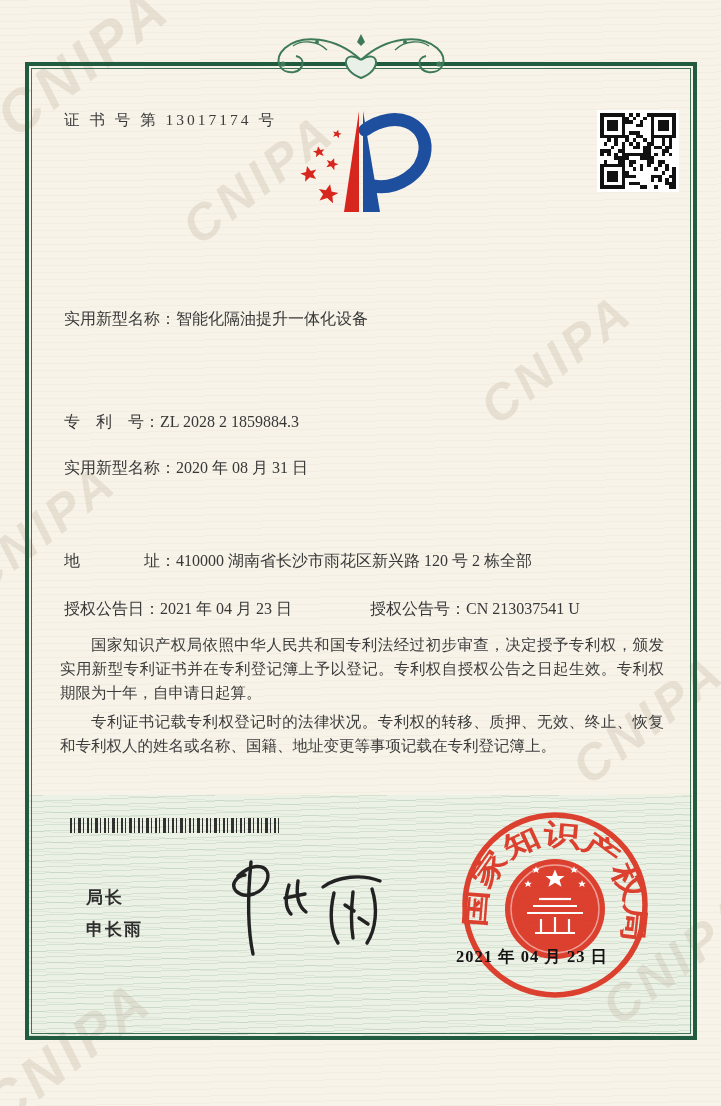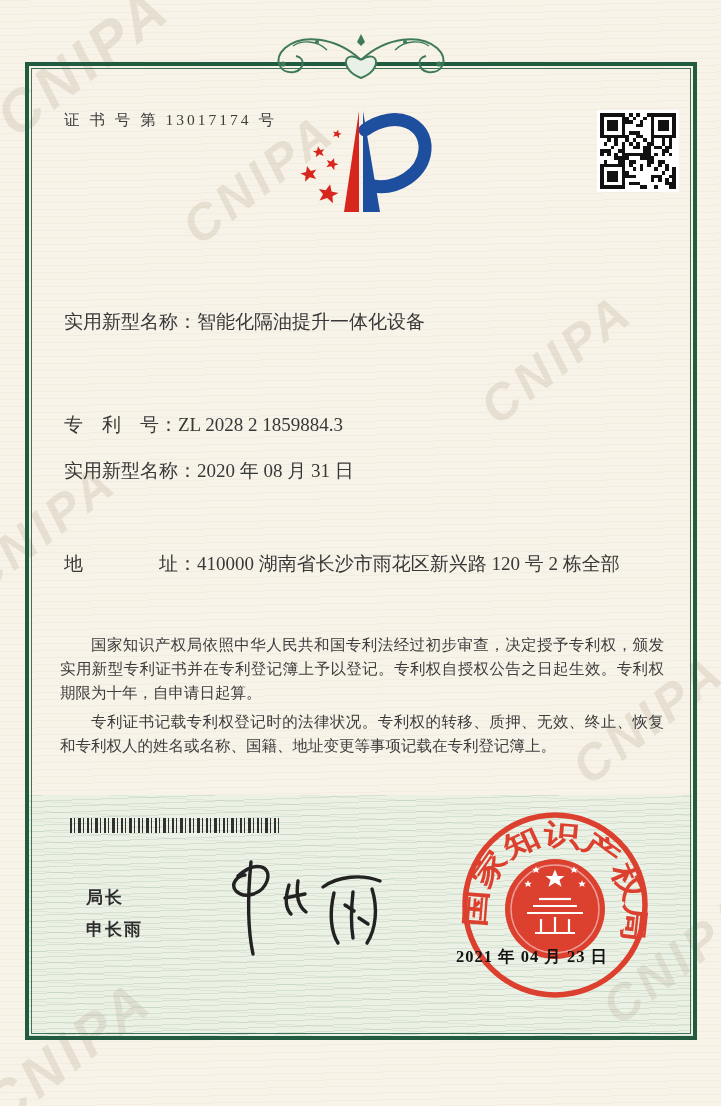--- a/index.html
+++ b/index.html
@@ -36,21 +36,21 @@
     font-size:40px;font-weight:700;letter-spacing:9px;color:#2d2d2d;
   }
   .ornament{position:absolute;left:50%;top:26px;transform:translateX(-50%);z-index:3;}
   .logo{position:absolute;left:285px;top:106px;}
   .qr{
     position:absolute;left:597px;top:110px;width:82px;height:82px;background:#fff;
     padding:3px;box-sizing:border-box;display:grid;
     grid-template-columns:repeat(21,1fr);grid-template-rows:repeat(21,1fr);
   }
   .qr i{background:#111;}
-  .field-row{position:absolute;left:64px;font-size:19px;white-space:nowrap;}
+  .field-row{position:absolute;left:64px;font-size:16px;white-space:nowrap;}
   .field-row .lbl{color:#383838;}
   .field-row .val{color:#383838;}
   .grant2{position:absolute;left:306px;top:0;}
   .paras{
     position:absolute;left:60px;top:633px;width:604px;font-size:15.5px;
     line-height:1.56;text-align:justify;color:#3d3d3d;
   }
   .paras p{margin:0 0 4px;text-indent:2em;}
   .barcode{
     position:absolute;left:70px;top:818px;width:212px;height:15px;opacity:.88;
@@ -145,20 +145,26 @@
     </div>
     <div class="field-row" style="top:412px">
       <span class="lbl">专　利　号：</span><span class="val">ZL 2028 2 1859884.3</span>
     </div>
     <div class="field-row" style="top:458px">
       <span class="lbl">实用新型名称：</span><span class="val">2020 年 08 月 31 日</span>
     </div>
     <div class="field-row" style="top:551px">
       <span class="lbl">地　　　　址：</span><span class="val">410000 湖南省长沙市雨花区新兴路 120 号 2 栋全部</span>
     </div>
+    <div class="field-row" style="top:599px">
+      <span class="lbl">授权公告日：</span><span class="val">2021 年 04 月 23 日</span>
+      <span class="grant2">
+        <span class="lbl">授权公告号：</span><span class="val">CN 213037541 U</span>
+      </span>
+    </div>
 
     <div class="paras">
       <p>国家知识产权局依照中华人民共和国专利法经过初步审查，决定授予专利权，颁发实用新型专利证书并在专利登记簿上予以登记。专利权自授权公告之日起生效。专利权期限为十年，自申请日起算。</p>
       <p>专利证书记载专利权登记时的法律状况。专利权的转移、质押、无效、终止、恢复和专利权人的姓名或名称、国籍、地址变更等事项记载在专利登记簿上。</p>
     </div>
 
     <div class="barcode"></div>
 
     <div class="sig-label sig-title">局长</div>
     <div class="sig-label sig-name">申长雨</div>

